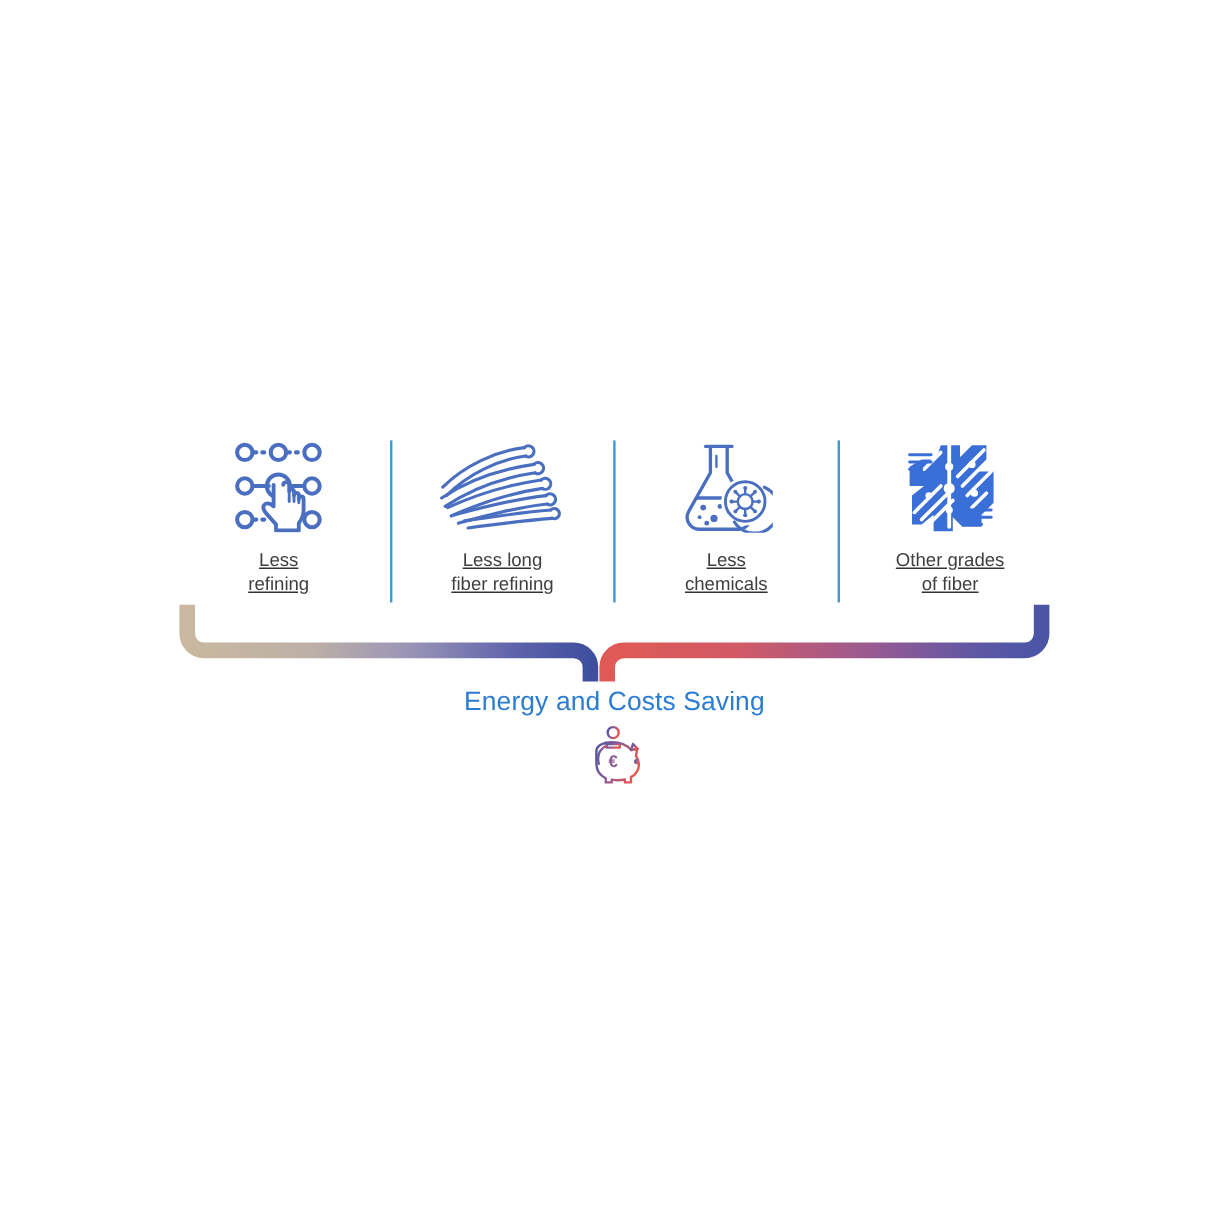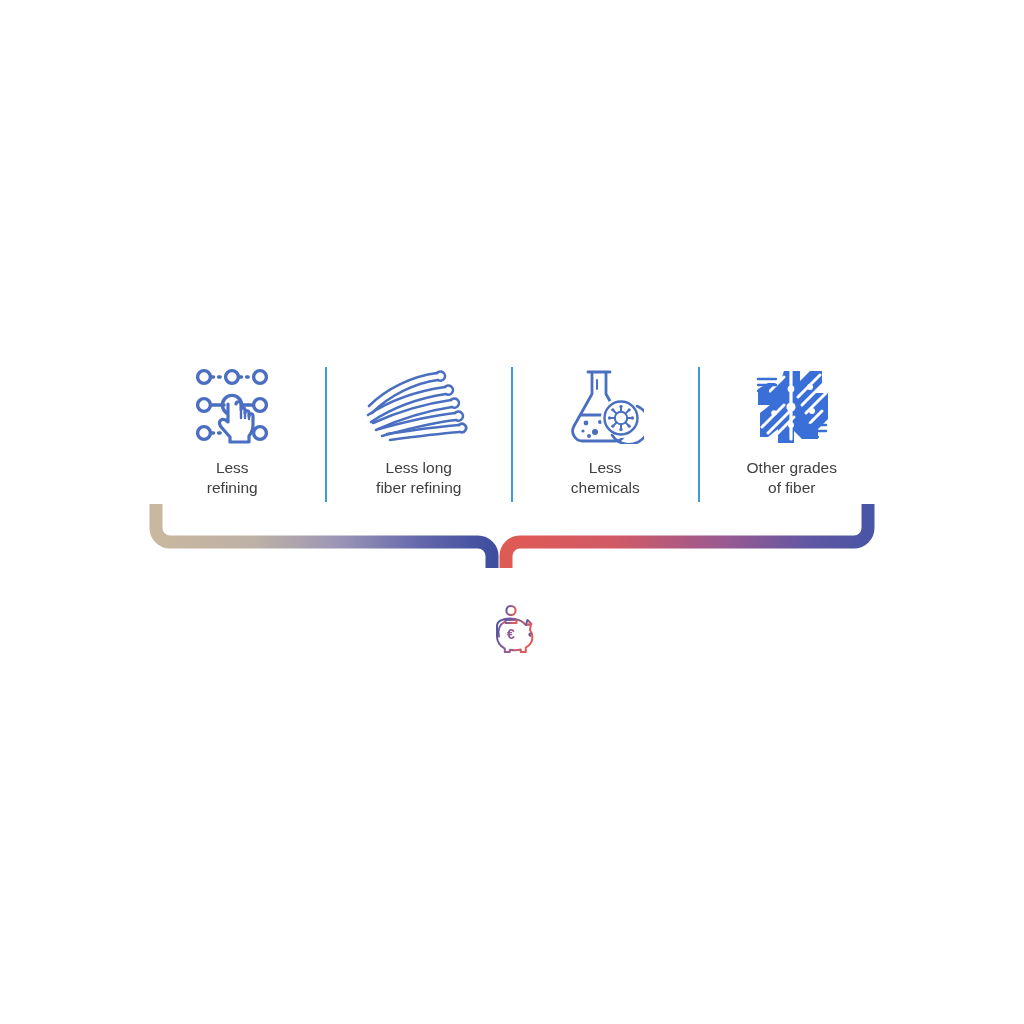--- a/index.html
+++ b/index.html
@@ -33,20 +33,21 @@
     display: flex;
     flex-direction: row;
     align-items: stretch;
   }
   .column {
     flex: 1 1 0;
     position: relative;
     display: flex;
     flex-direction: column;
     align-items: center;
+    text-decoration: underline;
   }
   .divider {
     width: 0;
     border-left: 2px solid #3d9ad6;
     margin-top: 7px;
     margin-bottom: 3px;
     height: 135px;
     flex: 0 0 auto;
   }
   .icon-box {
@@ -299,20 +300,21 @@
           <stop offset="1" stop-color="#4a55a5"></stop>
         </linearGradient>
       </defs>
 
       <path d="M16 6 V30 a14 14 0 0 0 14 14 H338 a14 14 0 0 1 14 14 V70" fill="none" stroke="url(#gradLeft)" stroke-width="13" stroke-linecap="butt"></path>
 
       <path d="M366 70 V58 a14 14 0 0 1 14 -14 H714 a14 14 0 0 0 14 -14 V6" fill="none" stroke="url(#gradRight)" stroke-width="13" stroke-linecap="butt"></path>
     </svg>
   </div>
 
+  <div class="saving-title">Energy and Costs Saving</div>
 
   <div class="piggy-wrap">
     <svg width="54" height="50" viewBox="0 0 54 50">
       <defs>
         <linearGradient id="gradPig" x1="0" y1="0" x2="1" y2="0.35">
           <stop offset="0" stop-color="#4a55a5"></stop>
           <stop offset="0.50" stop-color="#8e5b96"></stop>
           <stop offset="1" stop-color="#e05a55"></stop>
         </linearGradient>
       </defs>

